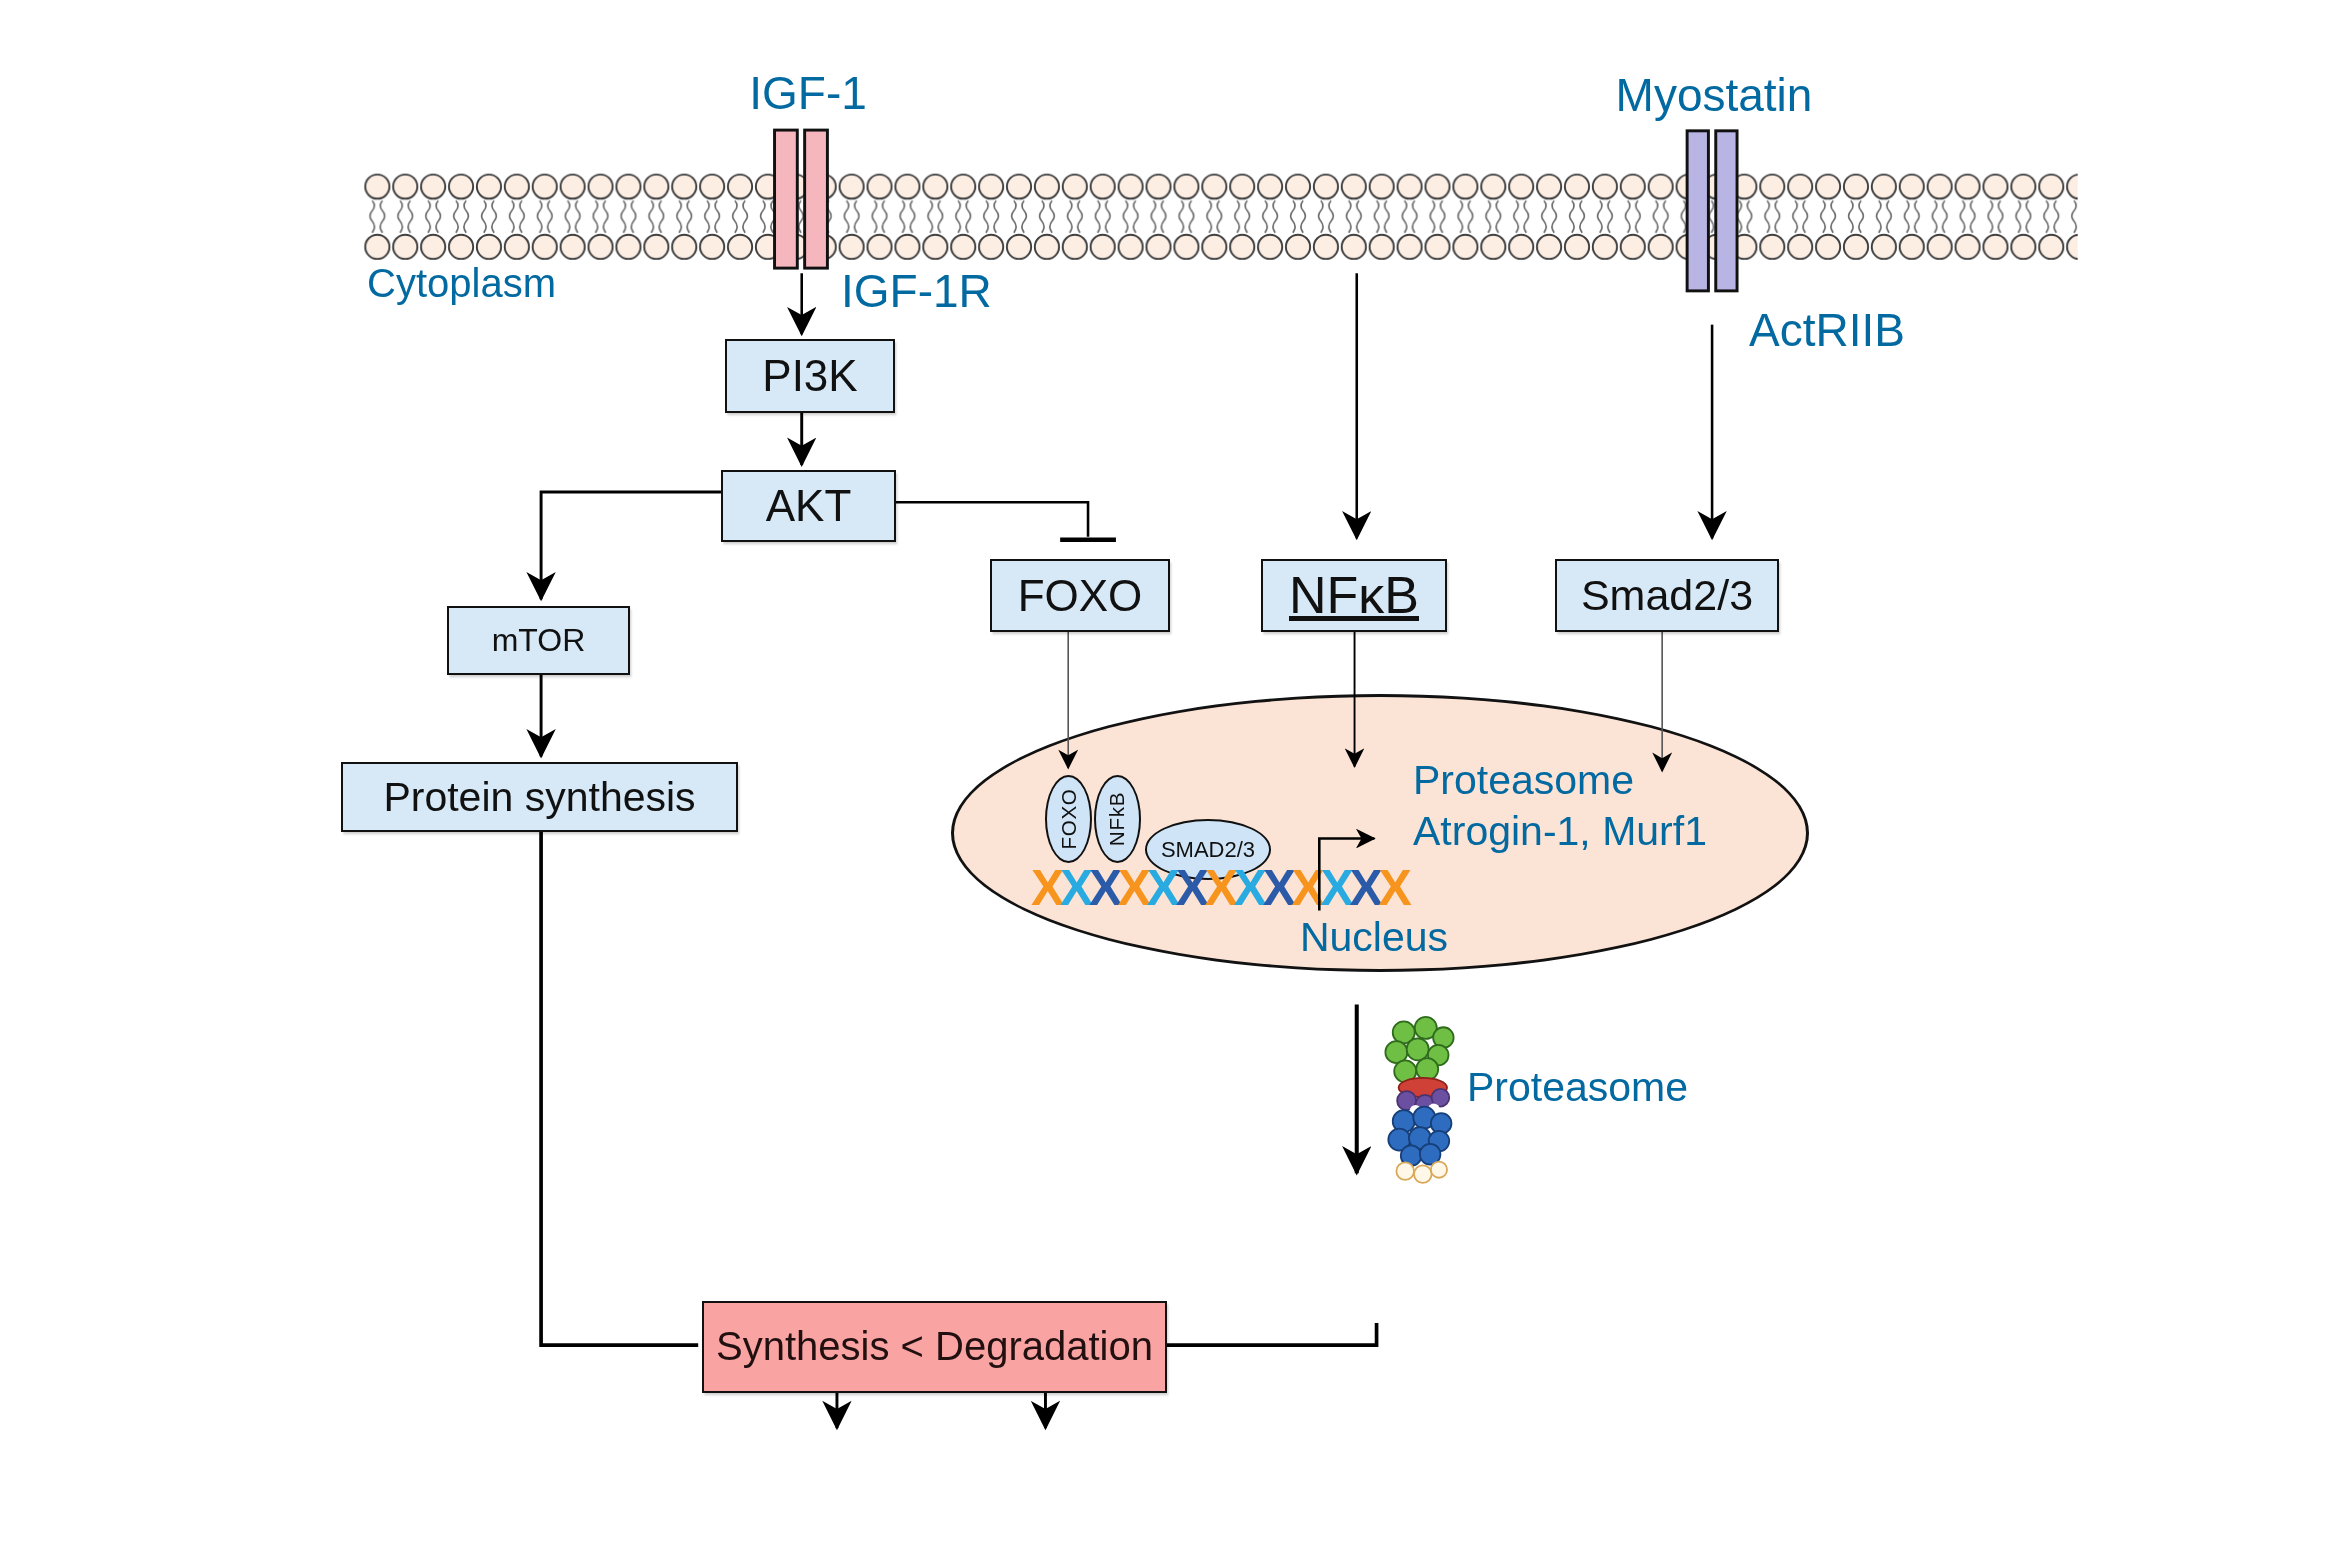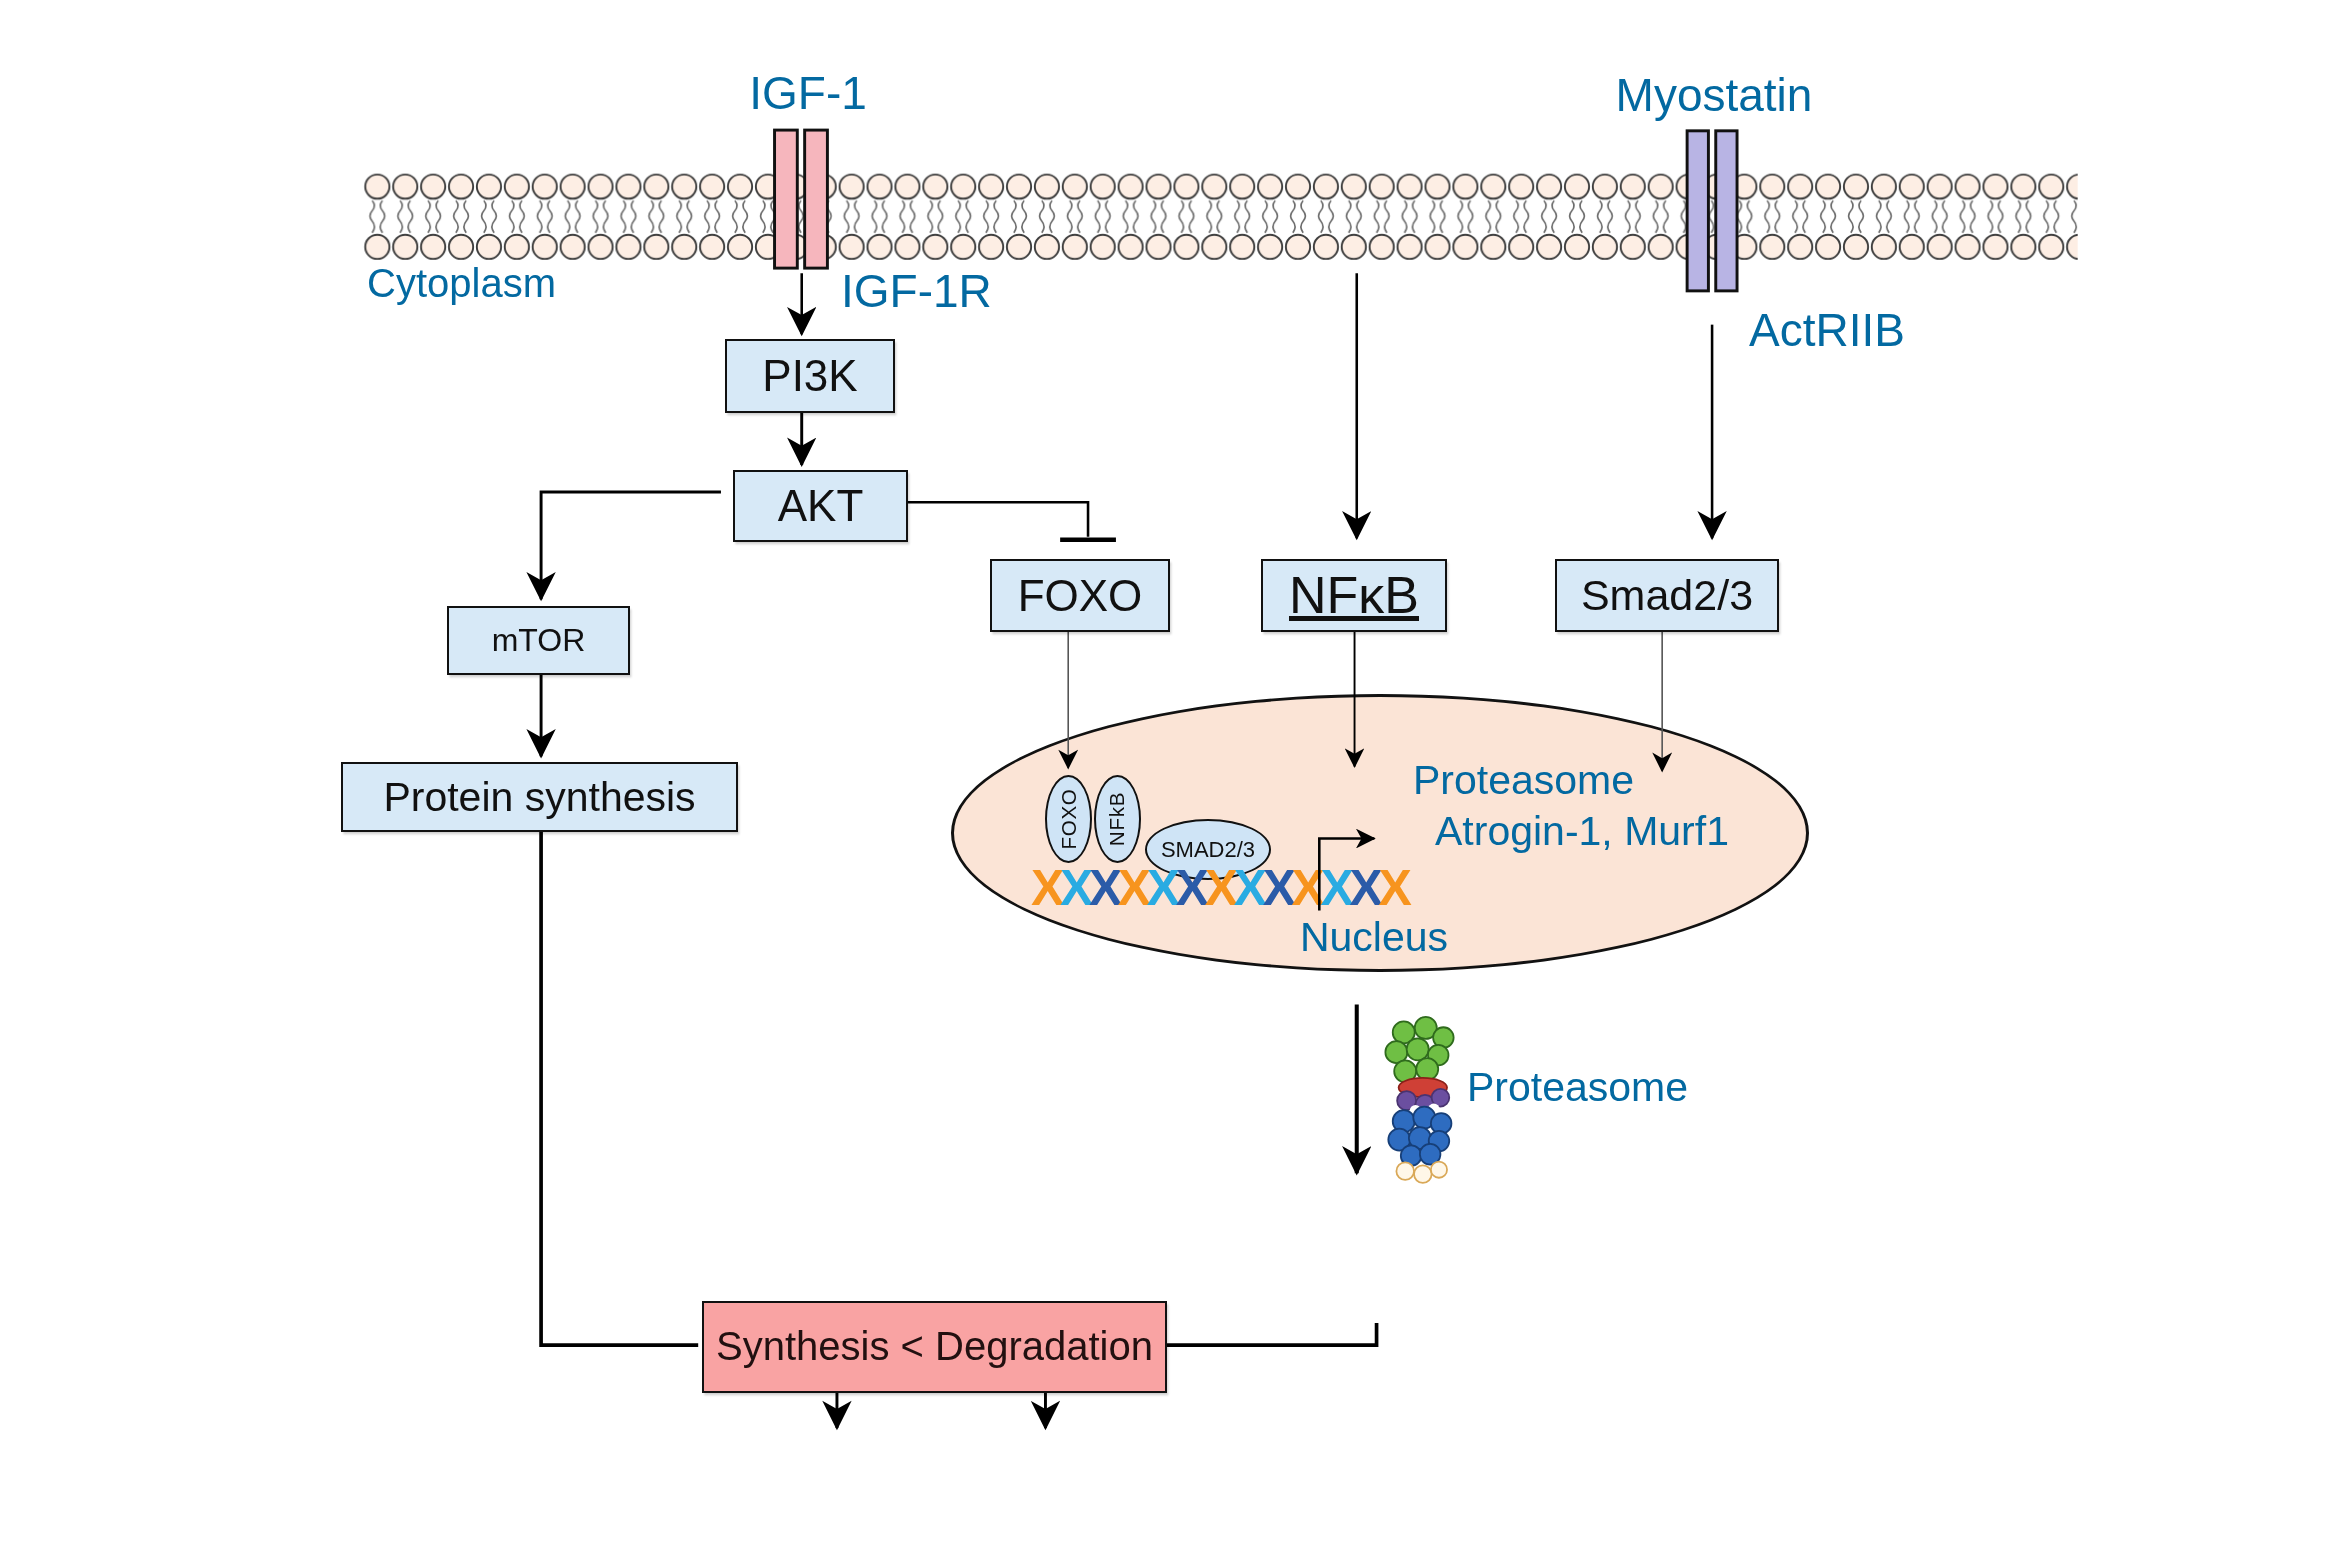--- a/index.html
+++ b/index.html
@@ -114,37 +114,37 @@
     </g>
   </svg>
 
   <div class="lbl center" style="left:808px;top:68px;font-size:46px;">IGF-1</div>
   <div class="lbl center" style="left:1714px;top:70px;font-size:46px;">Myostatin</div>
   <div class="lbl" style="left:367px;top:261px;font-size:40px;">Cytoplasm</div>
   <div class="lbl" style="left:841px;top:266px;font-size:46px;">IGF-1R</div>
   <div class="lbl" style="left:1749px;top:305px;font-size:46px;">ActRIIB</div>
 
   <div class="box" style="left:725px;top:339px;width:166px;height:70px;font-size:44px;">PI3K</div>
-  <div class="box" style="left:721px;top:470px;width:171px;height:68px;font-size:44px;margin-left:12px;">AKT</div>
+  <div class="box" style="left:721px;top:470px;width:171px;height:68px;font-size:44px;">AKT</div>
   <div class="box" style="left:447px;top:606px;width:179px;height:65px;font-size:32px;">mTOR</div>
   <div class="box" style="left:341px;top:762px;width:393px;height:66px;font-size:41px;">Protein synthesis</div>
   <div class="box" style="left:990px;top:559px;width:176px;height:69px;font-size:44px;">FOXO</div>
   <div class="box" style="left:1261px;top:559px;width:182px;height:69px;font-size:52px;text-decoration:underline;">NFκB</div>
   <div class="box" style="left:1555px;top:559px;width:220px;height:69px;font-size:43px;">Smad2/3</div>
   <div class="box pink" style="left:702px;top:1301px;width:461px;height:88px;font-size:40px;color:#221010;">Synthesis &lt; Degradation</div>
 
   <div class="oval voval" style="left:1045px;top:775px;width:43px;height:84px;">
     <span>FOXO</span>
   </div>
   <div class="oval voval" style="left:1094px;top:775px;width:43px;height:84px;">
     <span>NFkB</span>
   </div>
   <div class="oval" style="left:1145px;top:819px;width:122px;height:57px;font-size:22px;">SMAD2/3</div>
   <div class="dna"><span style="color: rgb(247, 148, 30);">X</span><span style="color: rgb(41, 171, 226);">X</span><span style="color: rgb(43, 91, 168);">X</span><span style="color: rgb(247, 148, 30);">X</span><span style="color: rgb(41, 171, 226);">X</span><span style="color: rgb(43, 91, 168);">X</span><span style="color: rgb(247, 148, 30);">X</span><span style="color: rgb(41, 171, 226);">X</span><span style="color: rgb(43, 91, 168);">X</span><span style="color: rgb(247, 148, 30);">X</span><span style="color: rgb(41, 171, 226);">X</span><span style="color: rgb(43, 91, 168);">X</span><span style="color: rgb(247, 148, 30);">X</span></div>
   <div class="lbl nuc-text" style="left:1413px;top:758px;font-size:41px;">Proteasome</div>
-  <div class="lbl nuc-text" style="left:1413px;top:809px;font-size:41px;margin-left:22px;">Atrogin-1, Murf1</div>
+  <div class="lbl nuc-text" style="left:1413px;top:809px;font-size:41px;">Atrogin-1, Murf1</div>
   <div class="lbl nuc-text center" style="left:1374px;top:915px;font-size:41px;">Nucleus</div>
 
   <div class="lbl" style="left:1467px;top:1065px;font-size:41px;">Proteasome</div>
 
 
 </div>
 
 
 </body></html>

